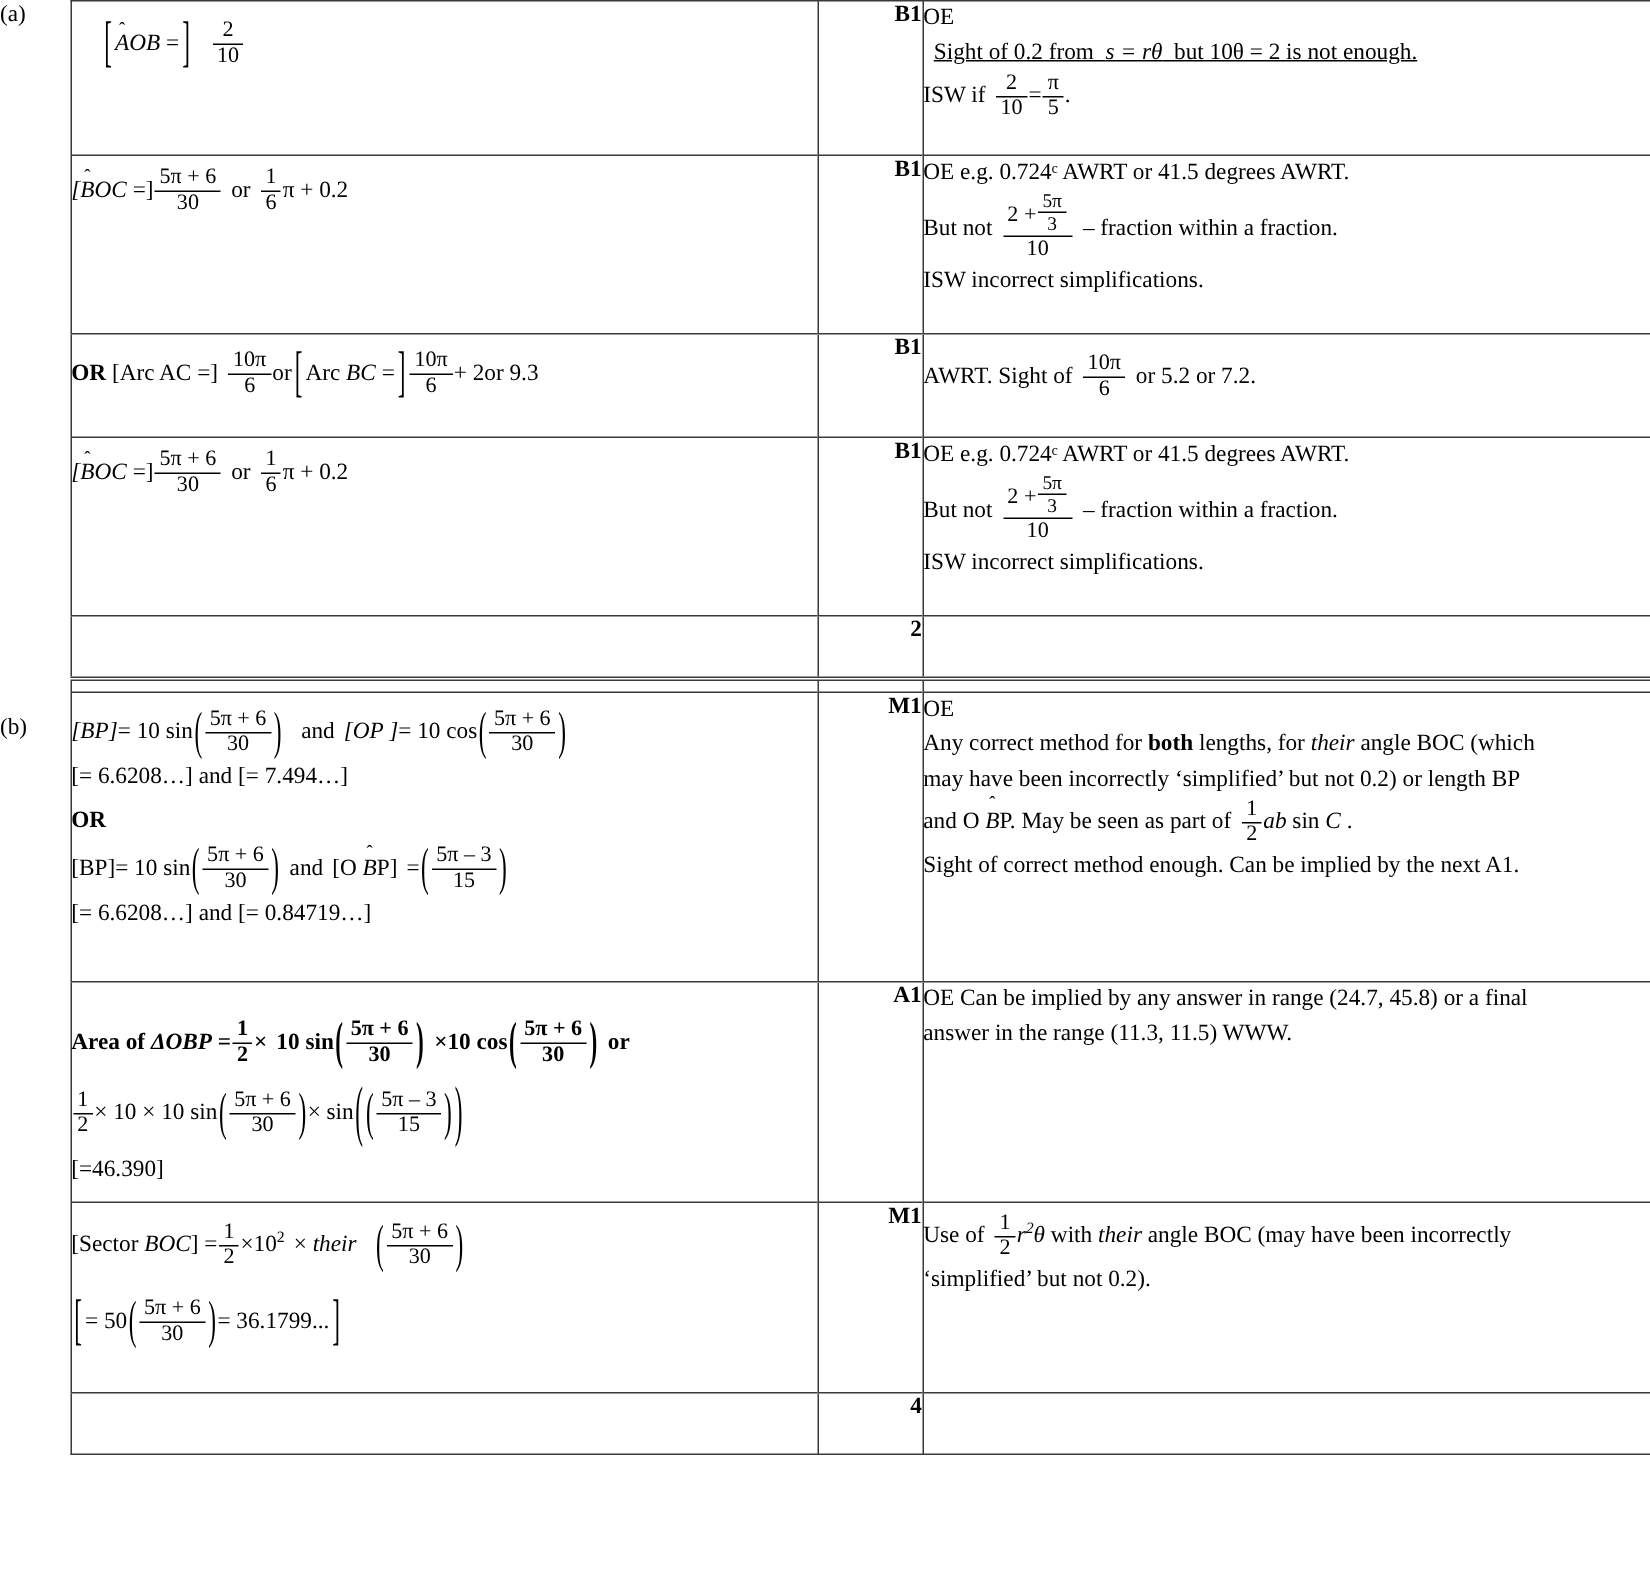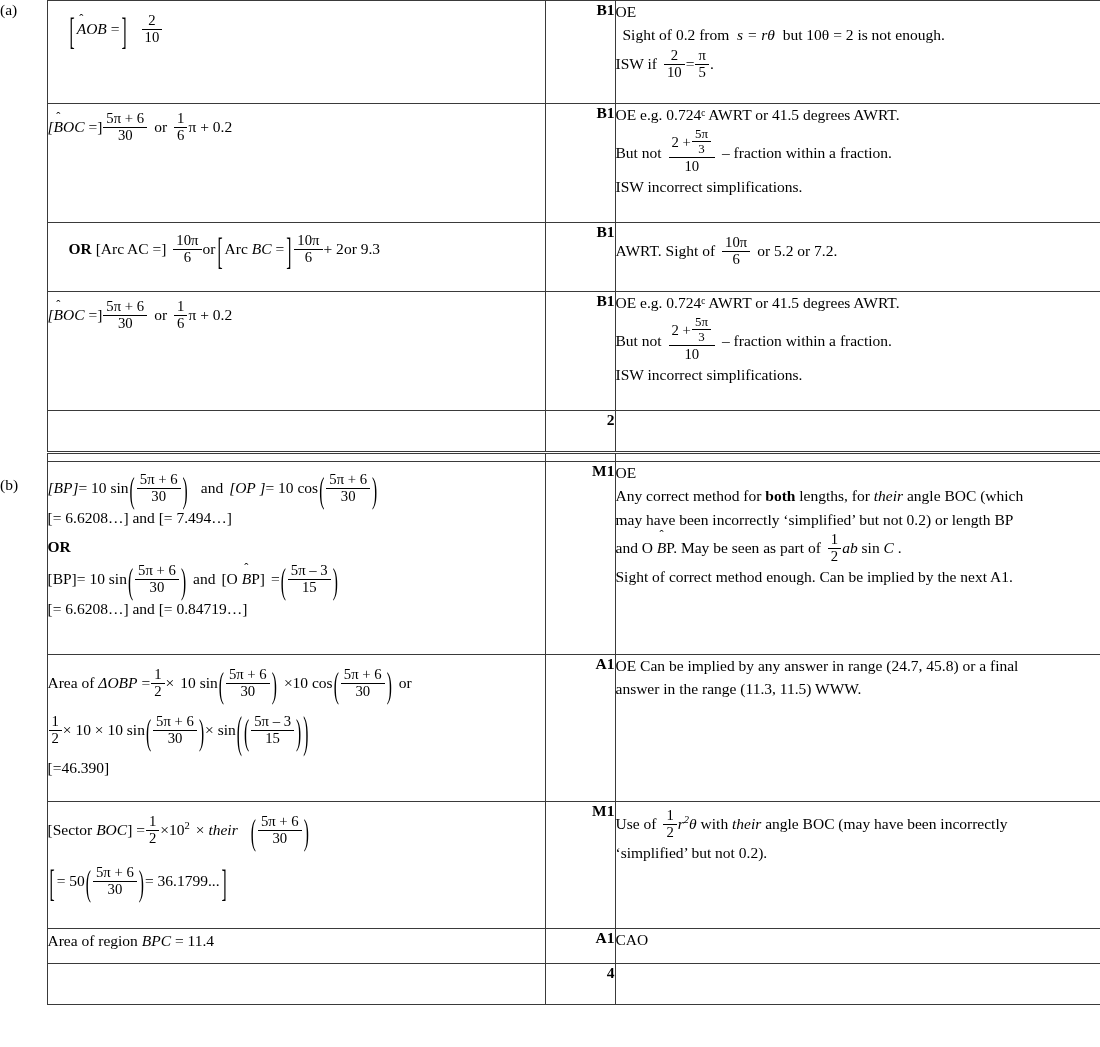--- a/index.html
+++ b/index.html
@@ -181,21 +181,21 @@
       <td class="work-cell rl" style="height:102px;">
         <div class="row-eq" style="margin-top:12px;margin-left:20px;">
           <span class="big-brack">[</span><span class="m nw"><span class="hat-wrap">A<span class="hat">ˆ</span></span>O<span class="i">B</span></span><span class="mr"> =</span><span class="big-brack">]</span><span class="spacer-lg"></span><span class="frac"><span class="num">2</span><span class="den">10</span></span>
         </div>
       </td>
       <td class="mark-cell rl">
         <span>B1</span>
       </td>
       <td class="note-cell rl">
         <span class="note-line">OE</span>
-        <span class="note-line" style="padding-left:7px;"><span>Sight of 0.2 from</span>&nbsp; <span class="i nw">s = rθ</span>&nbsp; <span>but 10θ = 2  is not enough.</span></span>
+        <span class="note-line" style="padding-left:7px;text-decoration:underline;"><span>Sight of 0.2 from</span>&nbsp; <span class="i nw">s = rθ</span>&nbsp; <span>but 10θ = 2  is not enough.</span></span>
         <span class="note-line mt6"><span>ISW if</span><span class="spacer"></span><span class="frac"><span class="num">2</span><span class="den">10</span></span><span>=</span><span class="frac"><span class="num">π</span><span class="den">5</span></span><span>.</span></span>
       </td>
     </tr>
 
     <tr>
       <td class="label-cell"></td>
       <td class="work-cell rl" style="height:118px;">
         <div class="row-eq" style="margin-top:7px;">
           <span class="nw"><span class="i">[<span class="hat-wrap">B<span class="hat">ˆ</span></span>O<span class="i">C</span></span> =]</span><span class="frac"><span class="num">5π + 6</span><span class="den">30</span></span><span class="spacer"></span><span>or</span><span class="spacer"></span><span class="frac"><span class="num">1</span><span class="den">6</span></span><span>π + 0.2</span>
         </div>
@@ -206,21 +206,21 @@
       <td class="note-cell rl">
         <span class="note-line">OE e.g. 0.724ᶜ AWRT or 41.5 degrees AWRT.</span>
         <span class="note-line mt6"><span>But not</span><span class="spacer"></span><span class="frac" style="vertical-align:-0.9em;"><span class="num" style="padding-bottom:1px;"><span>2 +</span><span class="frac sm" style="vertical-align:-0.45em;"><span class="num">5π</span><span class="den">3</span></span></span><span class="den" style="padding-top:1px;">10</span></span><span class="spacer"></span><span>– fraction within a fraction.</span></span>
         <span class="note-line mt6">ISW incorrect simplifications.</span>
       </td>
     </tr>
 
 
     <tr>
       <td class="label-cell"></td>
-      <td class="work-cell rl" style="height:68px;padding-left:21px;">
+      <td class="work-cell rl" style="height:68px;">
         <div class="row-eq" style="margin-top:10px;">
           <span class="b">OR</span>
           <span>[Arc AC =]</span><span class="spacer"></span><span class="frac"><span class="num">10π</span><span class="den">6</span></span><span>or</span><span class="big-brack">[</span><span class="nw">Arc <span class="i">BC</span> =</span><span class="big-brack">]</span><span class="frac"><span class="num">10π</span><span class="den">6</span></span><span>+ 2</span><span>or 9.3</span>
         </div>
       </td>
       <td class="mark-cell rl">
         <span>B1</span>
       </td>
       <td class="note-cell rl">
         <span class="note-line" style="margin-top:12px;"><span>AWRT. Sight of</span><span class="spacer"></span><span class="frac"><span class="num">10π</span><span class="den">6</span></span><span class="spacer"></span><span>or 5.2 or 7.2.</span></span>
@@ -291,21 +291,21 @@
         <span class="note-line"><span>Any correct method for </span><span class="b">both</span><span> lengths, for </span><span class="i">their</span><span> angle BOC (which</span></span>
         <span class="note-line">may have been incorrectly ‘simplified’ but not 0.2) or length BP</span>
         <span class="note-line mt10"><span class="nw">and O <span class="hat-wrap i">B<span class="hat">ˆ</span></span>P. May be seen as part of</span><span class="spacer"></span><span class="frac"><span class="num">1</span><span class="den">2</span></span><span class="i">ab</span> sin <span class="i">C</span> .</span>
         <span class="note-line mt10">Sight of correct method enough. Can be implied by the next A1.</span>
       </td>
     </tr>
 
     <tr>
       <td class="label-cell"></td>
       <td class="work-cell rl" style="height:146px;">
-        <div class="row-eq" style="margin-top:12px;">
+        <div class="row-eq" style="margin-top:24px;font-weight:bold;">
           <span class="nw">Area of <span class="i">ΔOBP</span> =</span><span class="frac"><span class="num">1</span><span class="den">2</span></span><span>×</span><span class="spacer"></span><span>10 sin</span><span class="big-paren">(</span><span class="frac"><span class="num">5π + 6</span><span class="den">30</span></span><span class="big-paren">)</span><span class="spacer"></span><span>×10 cos</span><span class="big-paren">(</span><span class="frac"><span class="num">5π + 6</span><span class="den">30</span></span><span class="big-paren">)</span><span class="spacer"></span><span>or</span>
         </div>
         <div class="row-eq" style="margin-top:14px;">
           <span class="frac"><span class="num">1</span><span class="den">2</span></span><span>× 10 × 10 sin</span><span class="big-paren">(</span><span class="frac"><span class="num">5π + 6</span><span class="den">30</span></span><span class="big-paren">)</span><span>× sin</span><span class="big-paren2">(</span><span class="big-paren">(</span><span class="frac"><span class="num">5π – 3</span><span class="den">15</span></span><span class="big-paren">)</span><span class="big-paren2">)</span>
         </div>
         <div class="row-eq" style="margin-top:12px;">
           <span>[=46.390]</span>
         </div>
       </td>
       <td class="mark-cell rl">
@@ -329,34 +329,20 @@
       </td>
       <td class="mark-cell rl">
         <span>M1</span>
       </td>
       <td class="note-cell rl">
         <span class="note-line mt6"><span>Use of</span><span class="spacer"></span><span class="frac"><span class="num">1</span><span class="den">2</span></span><span class="i">r</span><sup class="sm i">2</sup><span class="i">θ</span><span> with </span><span class="i">their</span><span> angle BOC (may have been incorrectly</span></span>
         <span class="note-line mt10">‘simplified’ but not 0.2).</span>
       </td>
     </tr>
 
-    <tr>
-      <td class="work-cell" style="border:none;"></td>
-      <td class="work-cell rl" style="height:34px;">
-        <div class="row-eq tight" style="margin-top:3px;">
-          <span>Area of region </span><span class="i">BPC</span><span> = 11.4</span>
-        </div>
-      </td>
-      <td class="mark-cell rl">
-        <span>A1</span>
-      </td>
-      <td class="note-cell rl">
-        <span class="note-line">CAO</span>
-      </td>
-    </tr>
 
     <tr>
       <td class="work-cell" style="border:none;"></td>
       <td class="work-cell rl" style="height:40px;border-bottom:1px solid #3a3a3a;">
             <span class="h-fill">&nbsp;</span>
           </td>
       <td class="mark-cell rl" style="border-bottom:1px solid #3a3a3a;">
         <span>4</span>
       </td>
       <td class="note-cell rl" style="border-bottom:1px solid #3a3a3a;">&nbsp;</td>

